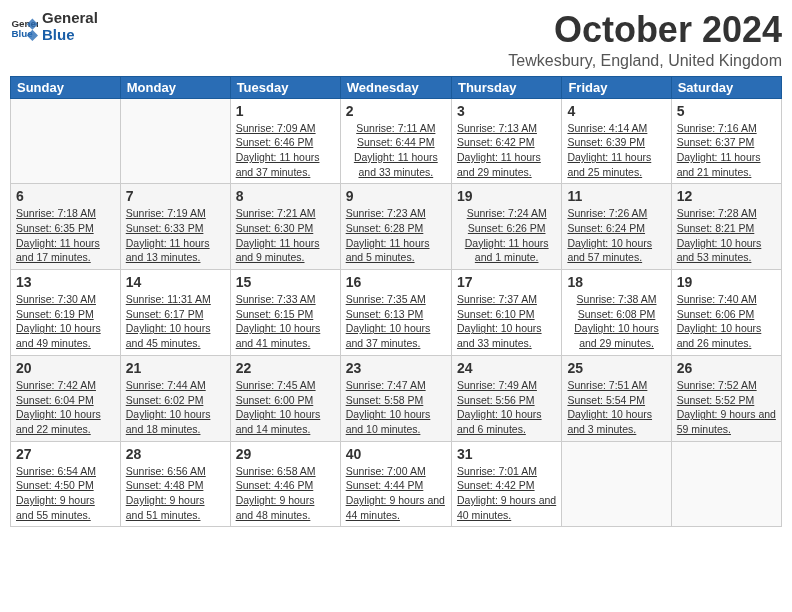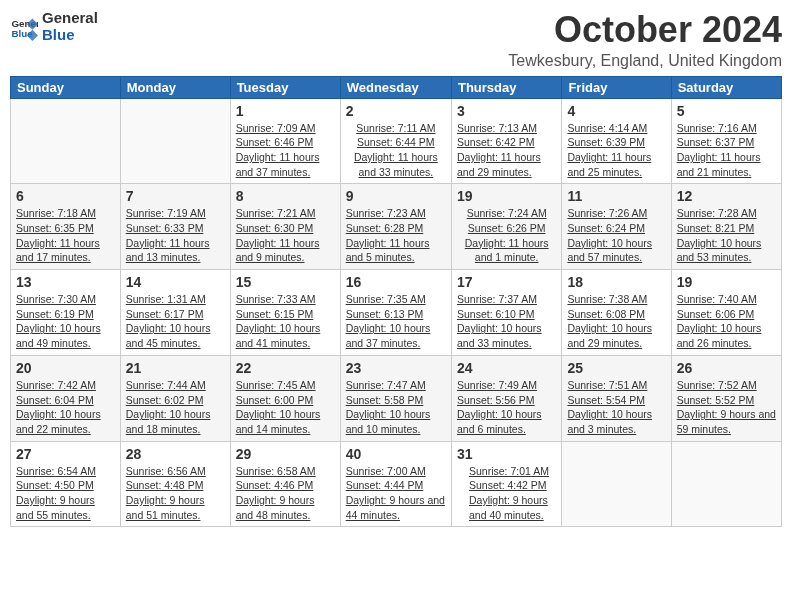--- a/index.html
+++ b/index.html
@@ -197,21 +197,21 @@
       </tr>
       <tr>
         <td>
           <span class="day-number">13</span>
           <div class="day-info" style="white-space: pre-line;">Sunrise: 7:30 AM
 Sunset: 6:19 PM
 Daylight: 10 hours and 49 minutes.</div>
         </td>
         <td>
           <span class="day-number">14</span>
-          <div class="day-info" style="white-space: pre-line;">Sunrise: 1:31 AM
+          <div class="day-info" style="white-space: pre-line;">Sunrise: 11:31 AM
 Sunset: 6:17 PM
 Daylight: 10 hours and 45 minutes.</div>
         </td>
         <td>
           <span class="day-number">15</span>
           <div class="day-info" style="white-space: pre-line;">Sunrise: 7:33 AM
 Sunset: 6:15 PM
 Daylight: 10 hours and 41 minutes.</div>
         </td>
         <td>
@@ -221,21 +221,21 @@
 Daylight: 10 hours and 37 minutes.</div>
         </td>
         <td>
           <span class="day-number">17</span>
           <div class="day-info" style="white-space: pre-line;">Sunrise: 7:37 AM
 Sunset: 6:10 PM
 Daylight: 10 hours and 33 minutes.</div>
         </td>
         <td>
           <span class="day-number">18</span>
-          <div class="day-info" style="white-space: pre-line;">Sunrise: 7:38 AM
+          <div class="day-info" style="white-space: pre-line; text-align: center;">Sunrise: 7:38 AM
 Sunset: 6:08 PM
 Daylight: 10 hours and 29 minutes.</div>
         </td>
         <td>
           <span class="day-number">19</span>
           <div class="day-info" style="white-space: pre-line;">Sunrise: 7:40 AM
 Sunset: 6:06 PM
 Daylight: 10 hours and 26 minutes.</div>
         </td>
       </tr>
@@ -303,21 +303,21 @@
 Daylight: 9 hours and 48 minutes.</div>
         </td>
         <td>
           <span class="day-number">40</span>
           <div class="day-info" style="white-space: pre-line;">Sunrise: 7:00 AM
 Sunset: 4:44 PM
 Daylight: 9 hours and 44 minutes.</div>
         </td>
         <td>
           <span class="day-number">31</span>
-          <div class="day-info" style="white-space: pre-line; margin-left: 12px;">Sunrise: 7:01 AM
+          <div class="day-info" style="white-space: pre-line;">Sunrise: 7:01 AM
 Sunset: 4:42 PM
 Daylight: 9 hours and 40 minutes.</div>
         </td>
         <td class="empty"></td>
         <td class="empty"></td>
       </tr>
     </tbody>
 </table>
 
 </body></html>

